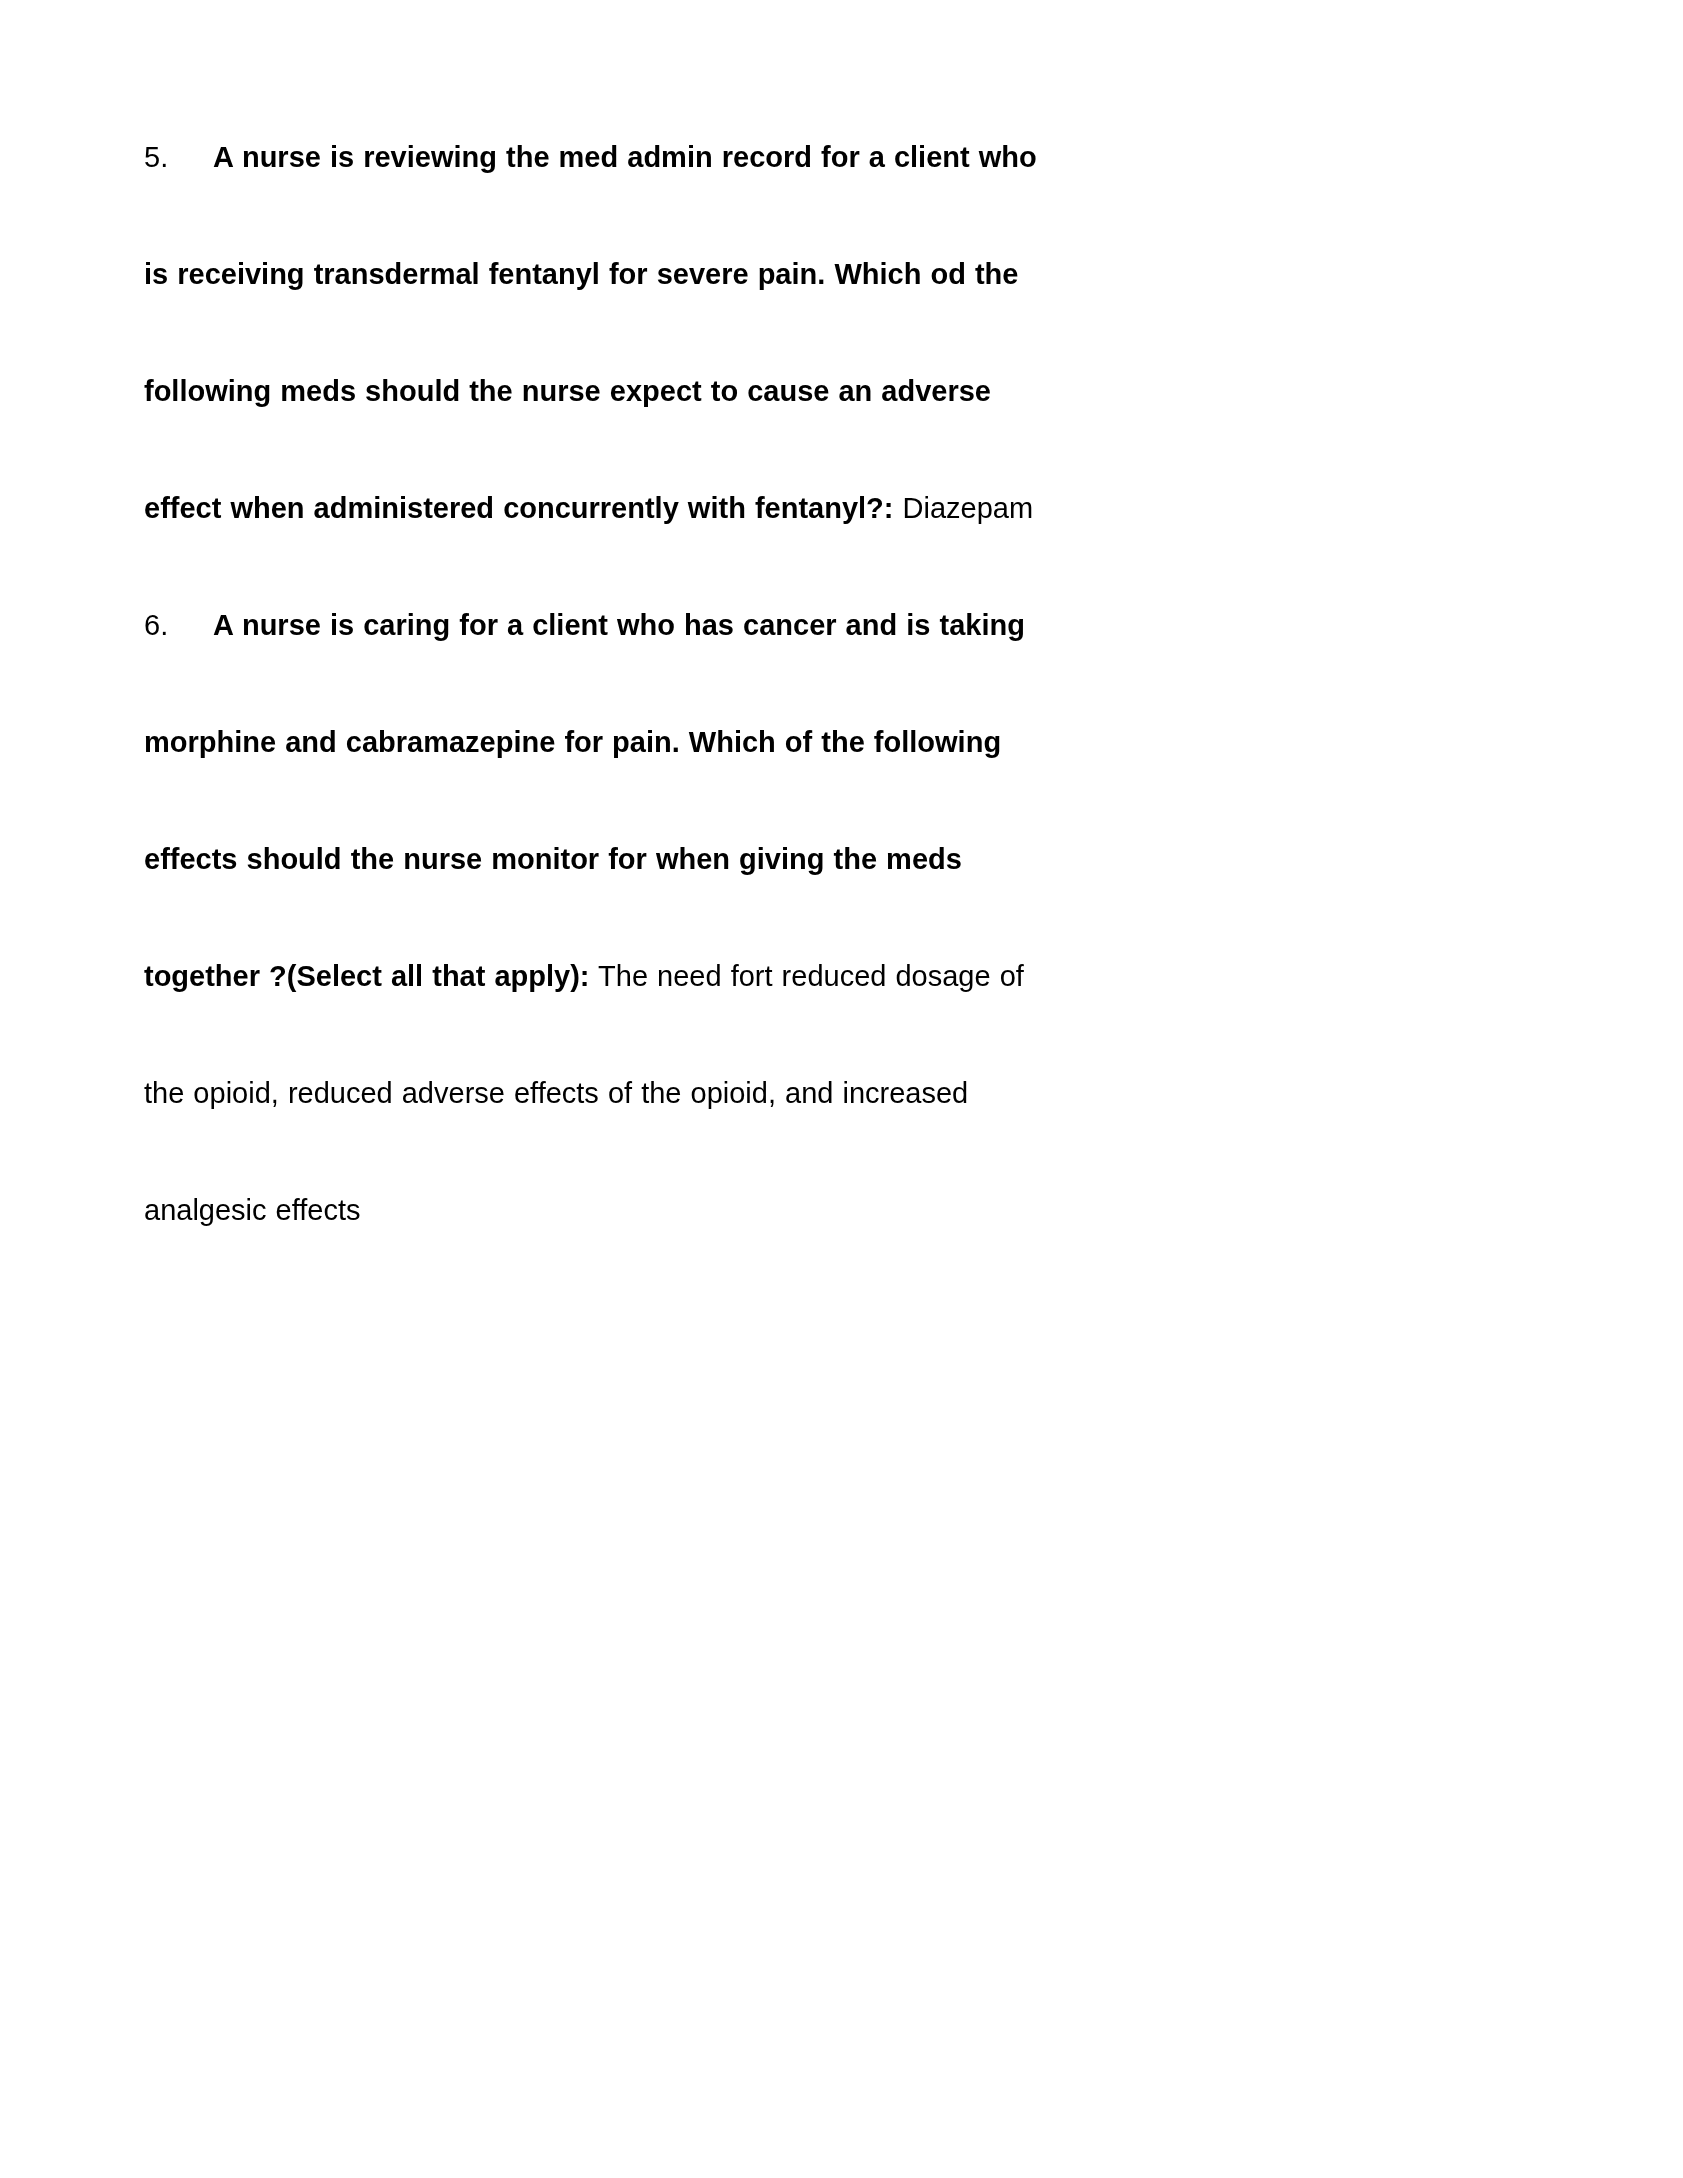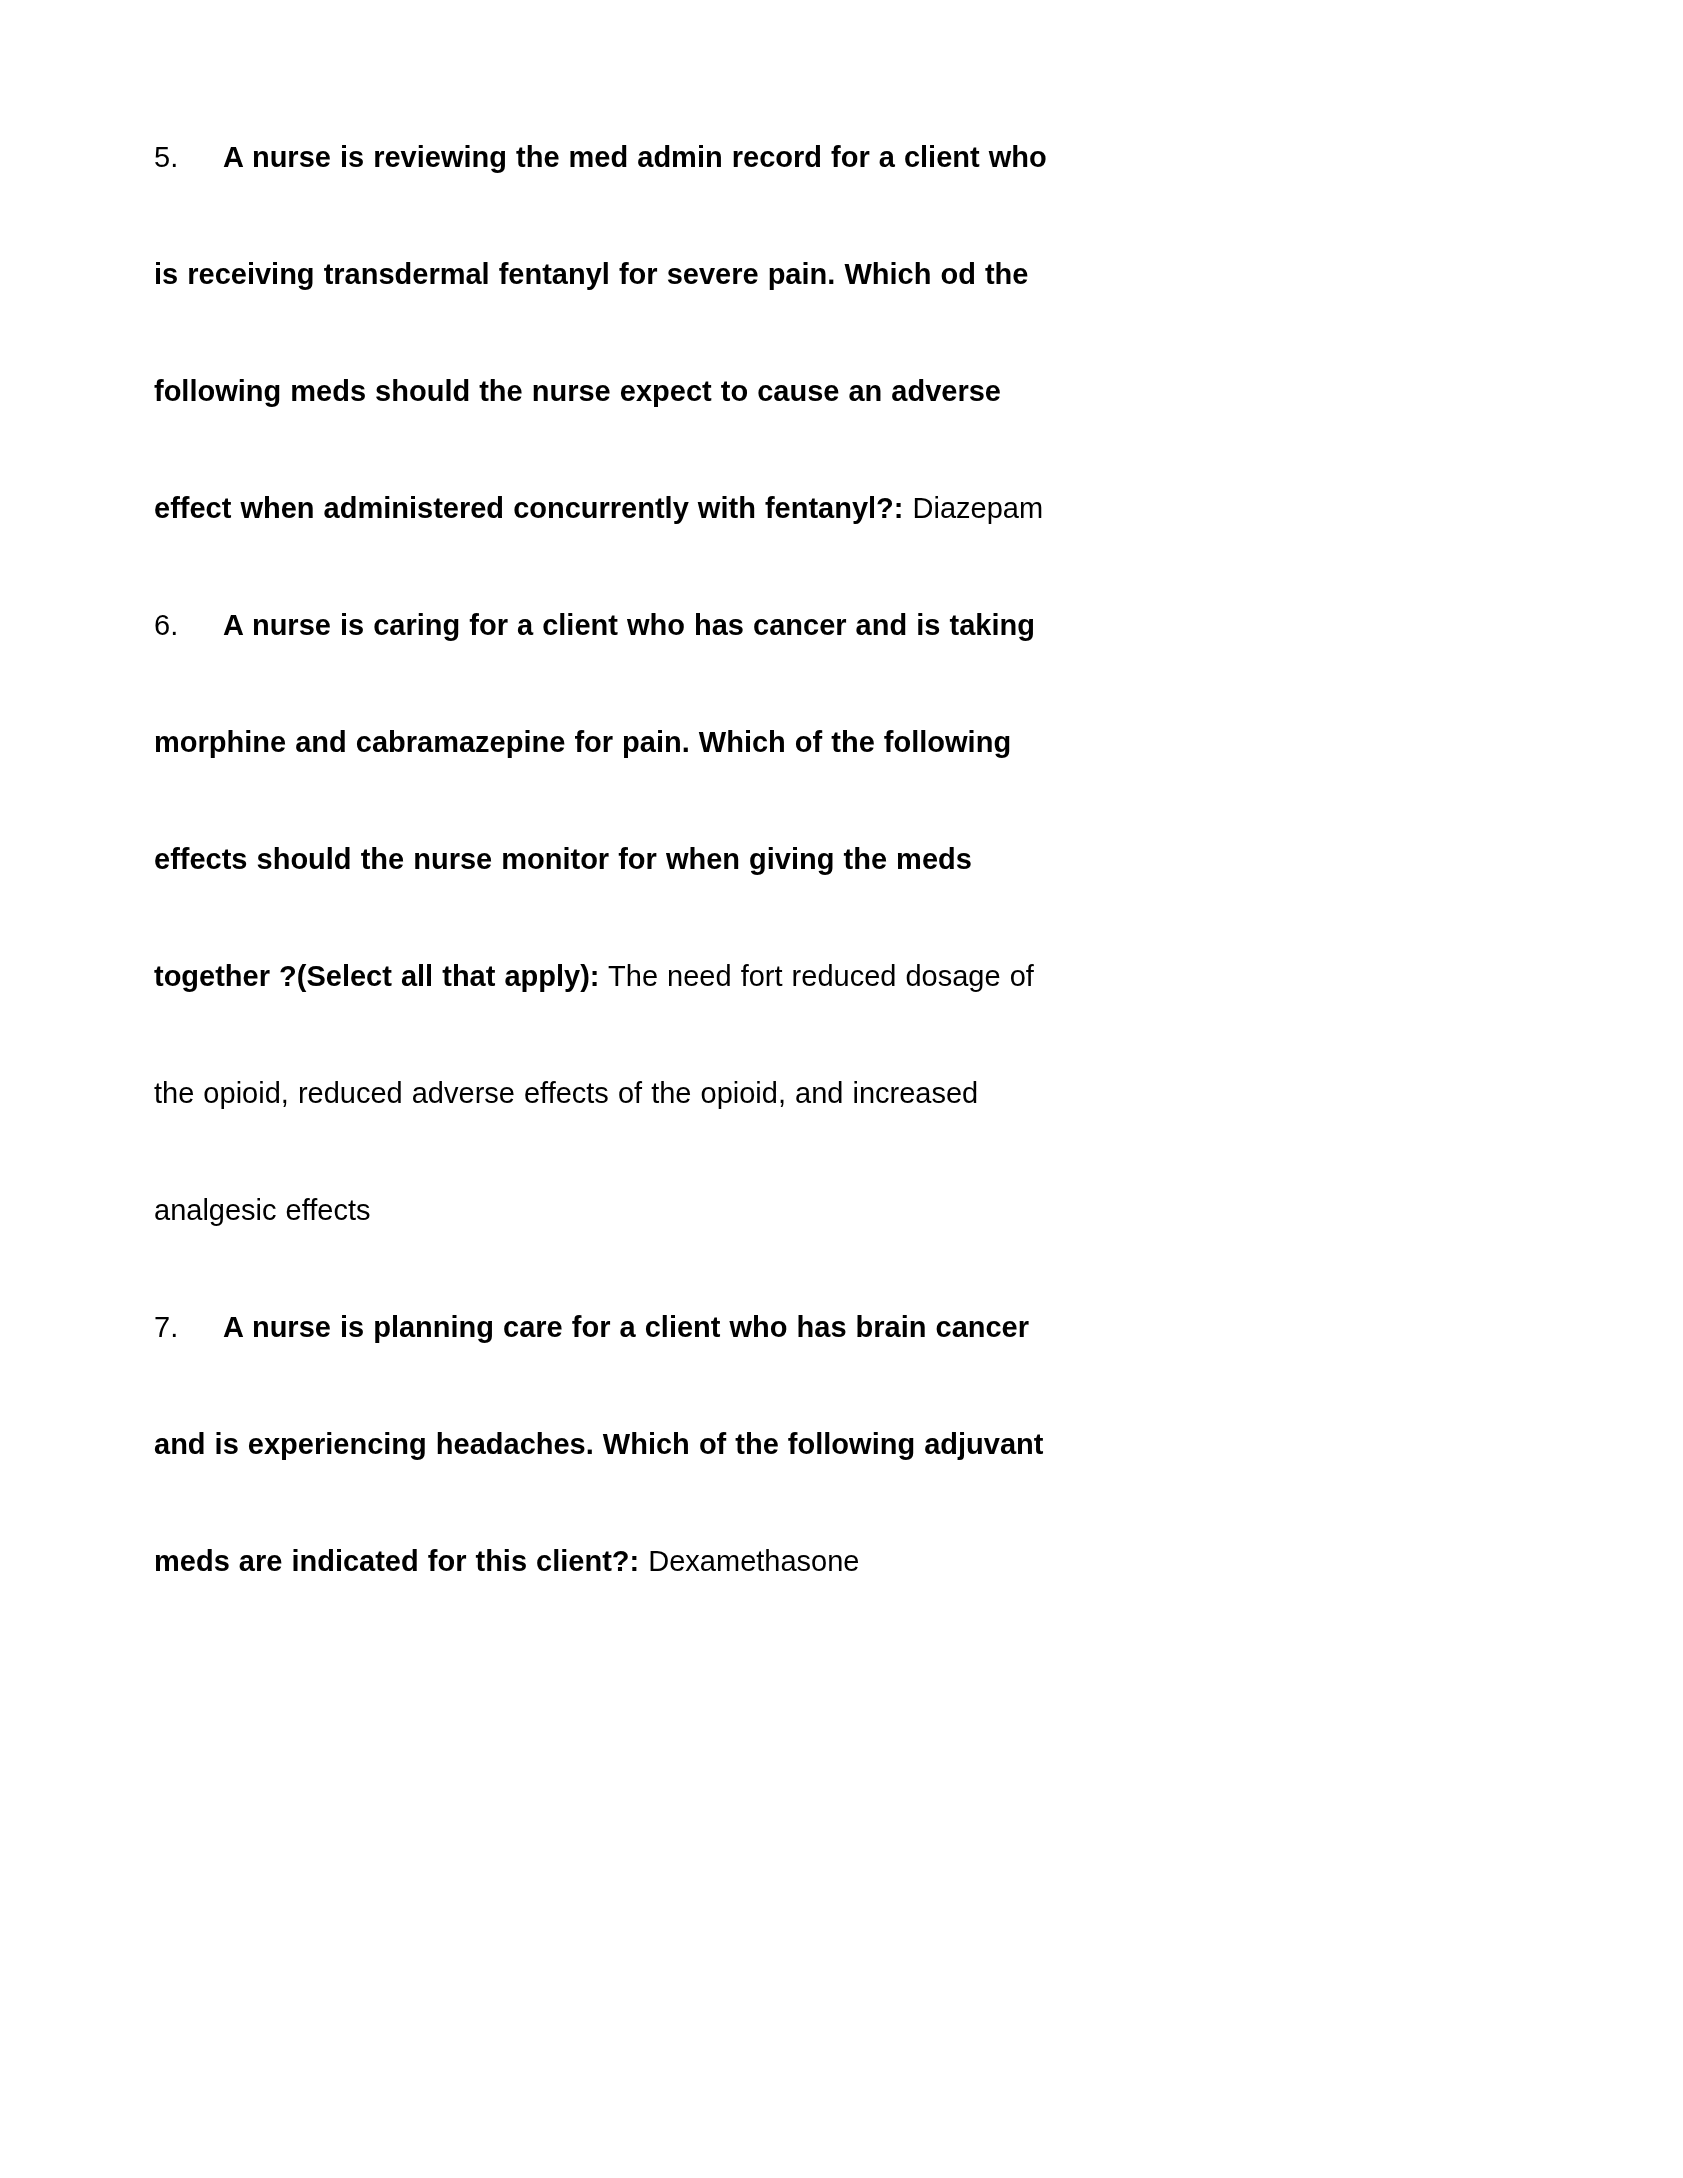--- a/index.html
+++ b/index.html
@@ -16,21 +16,20 @@
   }
   .page {
     box-sizing: border-box;
     width: 1683px;
     height: 2178px;
     padding: 99px 0 0 144px;
     overflow: hidden;
   }
   .questions {
     width: 921px;
-    margin-left: 10px;
   }
   p.question {
     margin: 0;
     padding: 0;
     font-size: 29px;
     line-height: 117px;
     text-align: left;
     word-spacing: 1px;
   }
   .q-num {
@@ -47,17 +46,16 @@
 </style>
 </head>
 <body>
 
 <main class="page">
   <section class="questions" id="questions">
   <p class="question"><span class="q-num">5.</span><span class="q-text">A nurse is reviewing the med admin record for a client who is receiving transdermal fentanyl for severe pain. Which od the following meds should the nurse expect to cause an adverse effect when administered concurrently with fentanyl?:</span><span class="q-answer"> Diazepam</span></p>
 
   <p class="question"><span class="q-num">6.</span><span class="q-text">A nurse is caring for a client who has cancer and is taking morphine and cabramazepine for pain. Which of the following effects should the nurse monitor for when giving the meds together ?(Select all that apply):</span><span class="q-answer"> The need fort reduced dosage of the opioid, reduced adverse effects of the opioid, and increased analgesic effects</span></p>
 
-  <p class="question"><span class="q-num">7.</span><span class="q-text">A nurse is planning care for a client who has brain cancer and is experiencing headaches. Which of the following adjuvant meds are indicated for this client?:</span><span class="q-answer"> Dexamethasone</span></p>
 
 </section>
 </main>
 
 
 </body></html>

